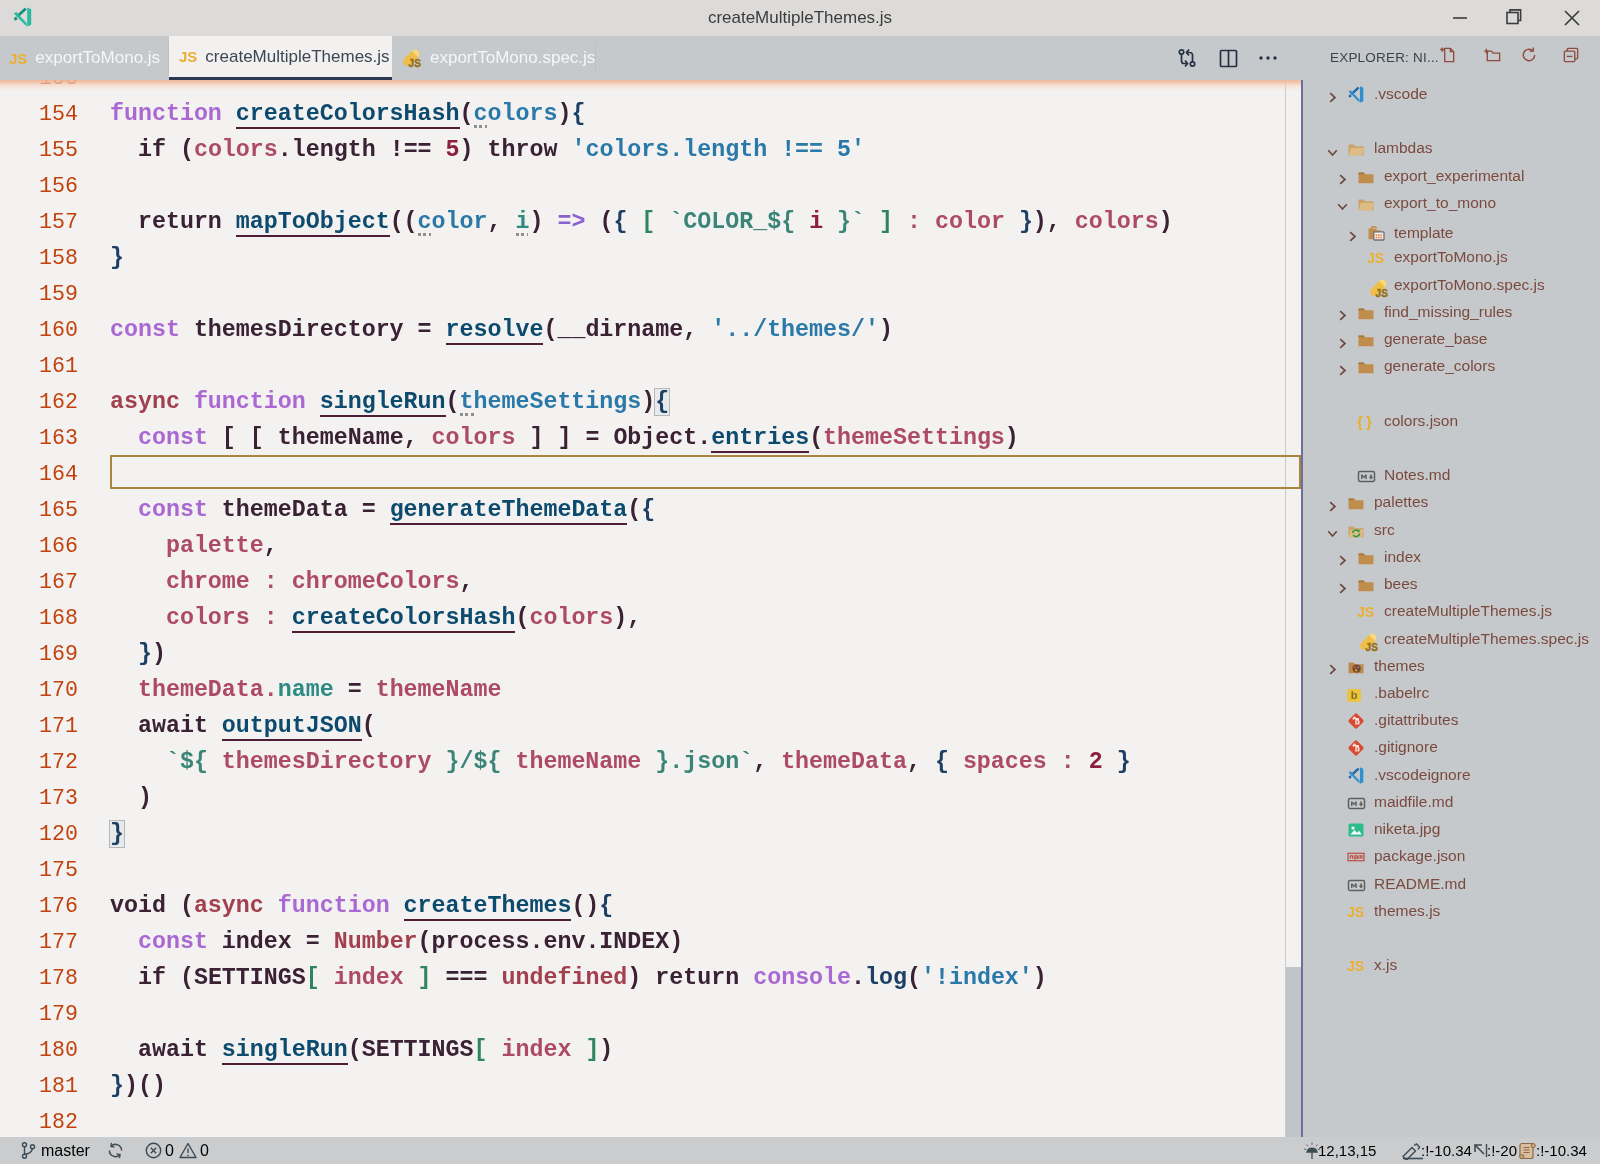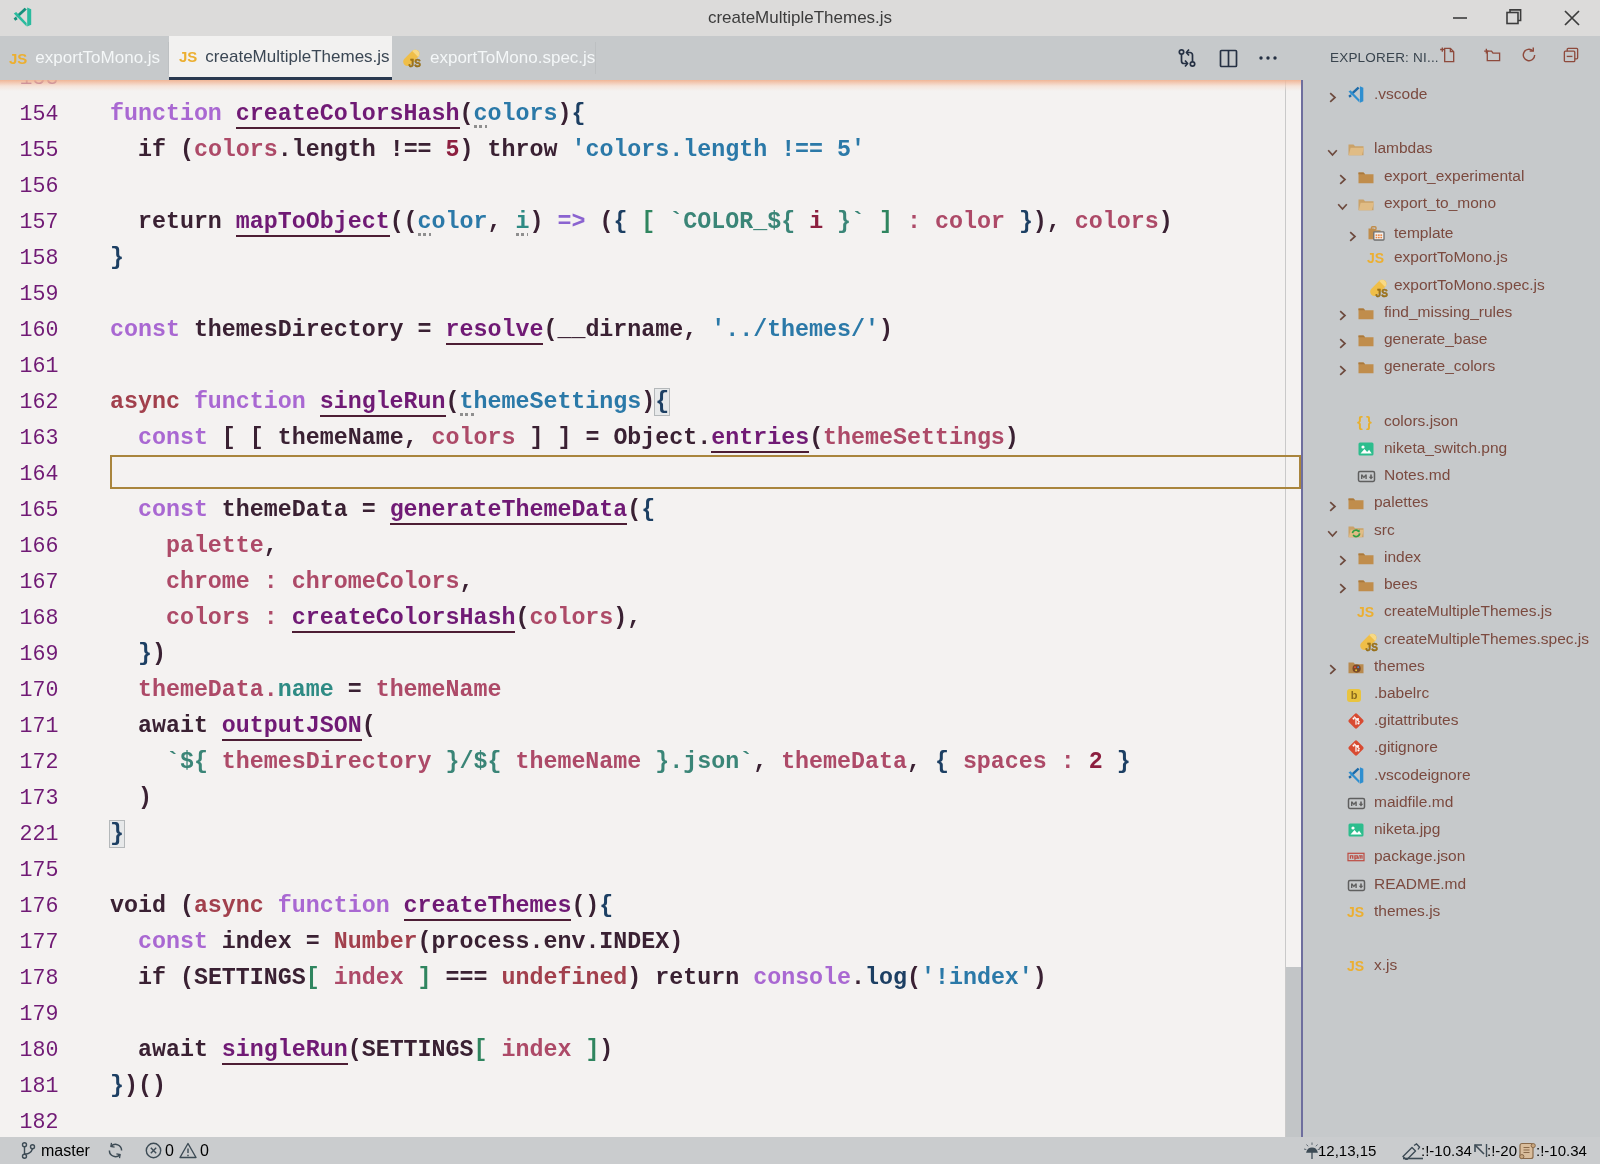--- a/index.html
+++ b/index.html
@@ -13,26 +13,26 @@
 .tab{position:absolute;top:0;height:44px;display:flex;align-items:center;font-size:17px}
 .tab .lbl{margin-left:8px}
 #tab2{background:#f2f1f0;border-bottom:3px solid #2a3950;color:#3b4754}
 #tab1,#tab3{color:#f4f7f8}
 .tabsep{position:absolute;top:6px;width:1px;height:32px;background:#bdc0c2}
 .icjs{font-weight:bold;font-size:15px;color:#ecaf31;font-family:"Liberation Sans",sans-serif}
 #edicons{position:absolute;top:0;right:0;height:44px}
 
 #editor{position:absolute;left:0;top:80px;width:1286px;height:1057px;background:#f4f2f1;overflow:hidden}
 #topshadow{position:absolute;left:0;top:80px;width:1301px;height:11px;background:linear-gradient(rgba(240,178,146,.95),rgba(246,216,199,.55) 55%,rgba(244,242,241,0))}
-#gutter{position:absolute;left:0;top:-20px;width:78px;text-align:center;font-family:"Liberation Mono",monospace;font-size:21.6px;font-weight:500;color:#701a75}
+#gutter{position:absolute;left:0;top:-20px;width:78px;text-align:right;font-family:"Liberation Mono",monospace;font-size:21.6px;font-weight:500;color:#c2410c}
 .gl{height:36px;line-height:36px}
 #code{position:absolute;left:110px;top:-20px;font-family:"Liberation Mono",monospace;font-size:23.3px;font-weight:bold;color:#3a2133;white-space:pre}
 .cl{height:36px;line-height:36px}
 .kw{color:#a968d2}.ctl{color:#3a2133}.asy{color:#a2404d}
-.fn{color:#701a75;border-bottom:2.4px solid #4d1e35}
+.fn{color:#0c4a6e;border-bottom:2.4px solid #4d1e35}
 .rose{color:#ad4a68}.blue{color:#2b79a8}.teal{color:#2e8b84}
 .grn{color:#2f855f}.tmp{color:#3a8577}.navy{color:#1c3f63}
 .num{color:#8c1f3f}.arr{color:#8a63d0}.p{color:#3a2133}
 .bx{background:#e7e9ea;box-shadow:0 0 0 1px #b4b8ba}
 .dots{position:absolute;height:2.7px;background:repeating-linear-gradient(90deg,#8f8f8f 0 2.7px,transparent 2.7px 5.4px)}
 #curlineabs{position:absolute;left:110px;top:454.5px;width:1191px;height:34.5px;border:2.5px solid #a9853d}
 
 #sbar{position:absolute;left:1285px;top:80px;width:16px;height:1057px;background:#f4f2f1;border-left:1px solid #c9c9c9}
 #sthumb{position:absolute;left:0px;top:887px;width:15px;height:170px;background:#c2c5c7}
 
@@ -73,21 +73,21 @@
         <div class="gl">164</div>
         <div class="gl">165</div>
         <div class="gl">166</div>
         <div class="gl">167</div>
         <div class="gl">168</div>
         <div class="gl">169</div>
         <div class="gl">170</div>
         <div class="gl">171</div>
         <div class="gl">172</div>
         <div class="gl">173</div>
-        <div class="gl">221</div>
+        <div class="gl">120</div>
         <div class="gl">175</div>
         <div class="gl">176</div>
         <div class="gl">177</div>
         <div class="gl">178</div>
         <div class="gl">179</div>
         <div class="gl">180</div>
         <div class="gl">181</div>
         <div class="gl">182</div>
       </div>
     <div id="code"><div class="cl"></div><div class="cl"><span class="kw">function</span> <span class="fn">createColorsHash</span><span class="p">(</span><span class="blue du">colors</span><span class="p">)</span><span class="navy">{</span></div><div class="cl">  <span class="ctl">if</span><span class="p"> (</span><span class="rose">colors</span><span class="p">.length</span> <span class="p">!==</span> <span class="num">5</span><span class="p">) </span><span class="ctl">throw</span> <span class="blue">'colors.length !== 5'</span></div><div class="cl"></div><div class="cl">  <span class="ctl">return</span> <span class="fn">mapToObject</span><span class="p">((</span><span class="blue du">color</span><span class="p">,</span> <span class="teal du">i</span><span class="p">)</span> <span class="arr">=&gt;</span><span class="p"> (</span><span class="navy">{</span> <span class="grn">[</span> <span class="tmp">`COLOR_${</span> <span class="num">i</span> <span class="tmp">}`</span> <span class="grn">]</span> <span class="rose">:</span> <span class="rose">color</span> <span class="navy">}</span><span class="p">),</span> <span class="rose">colors</span><span class="p">)</span></div><div class="cl"><span class="navy">}</span></div><div class="cl"></div><div class="cl"><span class="kw">const</span> <span class="ctl">themesDirectory</span><span class="p"> = </span><span class="fn">resolve</span><span class="p">(</span><span class="ctl">__dirname</span><span class="p">, </span><span class="blue">'../themes/'</span><span class="p">)</span></div><div class="cl"></div><div class="cl"><span class="asy">async</span> <span class="kw">function</span> <span class="fn">singleRun</span><span class="p">(</span><span class="blue du">themeSettings</span><span class="p">)</span><span class="navy bx">{</span></div><div class="cl">  <span class="kw">const</span> <span class="p">[ [</span> <span class="ctl">themeName</span><span class="p">,</span> <span class="rose">colors</span> <span class="p">] ]</span><span class="p"> = </span><span class="ctl">Object</span><span class="p">.</span><span class="fn">entries</span><span class="p">(</span><span class="rose">themeSettings</span><span class="p">)</span></div><div class="cl"></div><div class="cl">  <span class="kw">const</span> <span class="ctl">themeData</span><span class="p"> = </span><span class="fn">generateThemeData</span><span class="p">(</span><span class="navy">{</span></div><div class="cl">    <span class="rose">palette</span><span class="p">,</span></div><div class="cl">    <span class="rose">chrome</span> <span class="rose">:</span> <span class="rose">chromeColors</span><span class="p">,</span></div><div class="cl">    <span class="rose">colors</span> <span class="rose">:</span> <span class="fn">createColorsHash</span><span class="p">(</span><span class="rose">colors</span><span class="p">),</span></div><div class="cl">  <span class="navy">}</span><span class="p">)</span></div><div class="cl">  <span class="rose">themeData</span><span class="rose">.</span><span class="teal">name</span><span class="p"> = </span><span class="rose">themeName</span></div><div class="cl">  <span class="ctl">await</span> <span class="fn">outputJSON</span><span class="p">(</span></div><div class="cl">    <span class="tmp">`${</span> <span class="rose">themesDirectory</span> <span class="tmp">}/${</span> <span class="rose">themeName</span> <span class="tmp">}.json`</span><span class="p">,</span> <span class="rose">themeData</span><span class="p">,</span> <span class="navy">{</span> <span class="rose">spaces</span> <span class="rose">:</span> <span class="num">2</span> <span class="navy">}</span></div><div class="cl">  <span class="p">)</span></div><div class="cl"><span class="navy bx">}</span></div><div class="cl"></div><div class="cl"><span class="ctl">void</span><span class="p"> (</span><span class="asy">async</span> <span class="kw">function</span> <span class="fn">createThemes</span><span class="p">()</span><span class="navy">{</span></div><div class="cl">  <span class="kw">const</span> <span class="ctl">index</span><span class="p"> = </span><span class="asy">Number</span><span class="p">(</span><span class="ctl">process</span><span class="p">.env</span><span class="ctl">.INDEX</span><span class="p">)</span></div><div class="cl">  <span class="ctl">if</span><span class="p"> (</span><span class="ctl">SETTINGS</span><span class="grn">[</span> <span class="rose">index</span> <span class="grn">]</span> <span class="p">===</span> <span class="asy">undefined</span><span class="p">)</span> <span class="ctl">return</span> <span class="kw">console</span><span class="p">.</span><span class="navy">log</span><span class="p">(</span><span class="blue">'!index'</span><span class="p">)</span></div><div class="cl"></div><div class="cl">  <span class="ctl">await</span> <span class="fn">singleRun</span><span class="p">(</span><span class="ctl">SETTINGS</span><span class="grn">[</span> <span class="rose">index</span> <span class="grn">]</span><span class="p">)</span></div><div class="cl"><span class="navy">}</span><span class="p">)()</span></div><div class="cl"></div></div>
@@ -219,28 +219,20 @@
             </svg></span>
           <span class="tico" style="left:54px"><svg width="18" height="18" viewBox="0 0 18 18">
               <path d="M1.5 4.5 h5 l1.6 1.8 h8.4 v9 h-15 z" fill="#c08d4c"></path>
               <path d="M1.5 4.5 h5 l1.6 1.8 h-6.6z" fill="#a9793c"></path>
             </svg></span>
           <span class="tlab" style="left:81px">generate_colors</span>
         </div>
         <div class="trow" style="top:328.2px">
           <span class="tico" style="left:54px"><span class="ic-json">{ }</span></span>
           <span class="tlab" style="left:81px">colors.json</span>
-        </div>
-        <div class="trow" style="top:355.4px">
-          <span class="tico" style="left:54px"><svg width="18" height="18" viewBox="0 0 18 18">
-              <rect x="1.5" y="2.5" width="15" height="13" rx="1.5" fill="#2dbd8d"></rect>
-              <circle cx="6" cy="7" r="1.6" fill="#fff"></circle>
-              <path d="M3.5 13.5 l4-4.5 2.6 3 2-2.2 2.6 3.7z" fill="#fff"></path>
-            </svg></span>
-          <span class="tlab" style="left:81px">niketa_switch.png</span>
         </div>
         <div class="trow" style="top:382.6px">
           <span class="tico" style="left:54px"><svg width="19" height="19" viewBox="0 0 19 19">
               <rect x="1.5" y="4.5" width="16" height="10" rx="1.4" fill="none" stroke="#5f5f5f" stroke-width="1.5"></rect>
               <path d="M4 12 V7.4 h1.5 l1.4 2 1.4-2 h1.5 V12 H8.4 V9.6 l-1.5 2-1.5-2 V12z" fill="#5f5f5f"></path>
               <path d="M13.2 7.4 h1.6 v2.4 h1.5 l-2.3 2.6-2.3-2.6 h1.5z" fill="#5f5f5f"></path>
             </svg></span>
           <span class="tlab" style="left:81px">Notes.md</span>
         </div>
         <div class="trow" style="top:409.9px">

